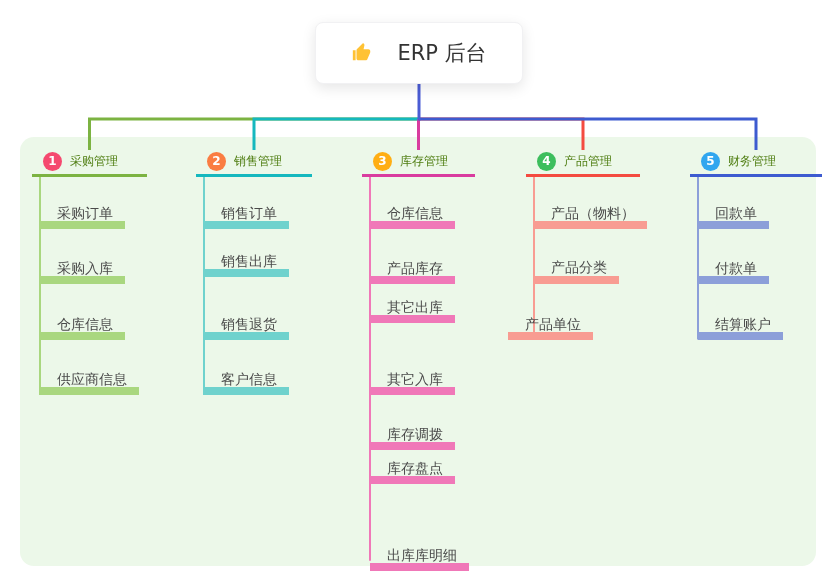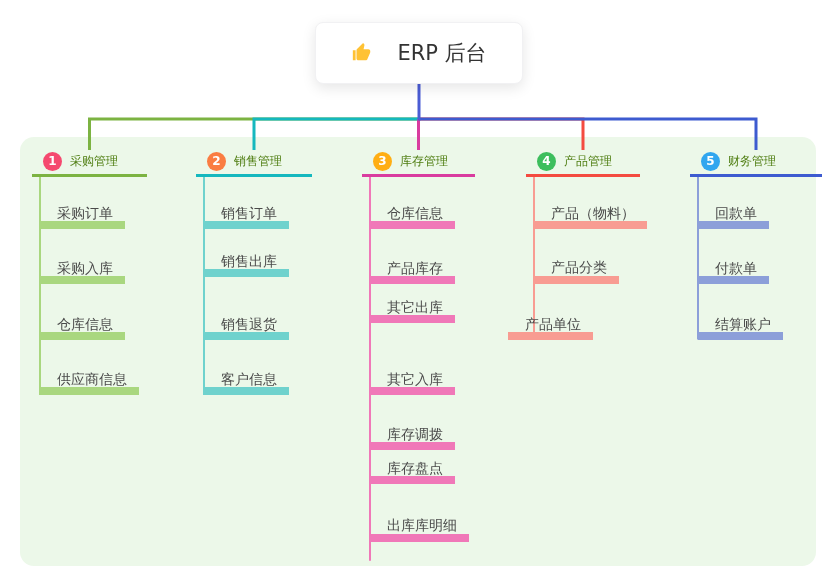--- a/index.html
+++ b/index.html
@@ -142,21 +142,21 @@
       <div class="branch-header" style="left: 362px; min-width: 113px; border-bottom-color: rgb(217, 60, 159);">
         <span class="badge" style="background: rgb(255, 174, 19);">3</span>
         <span class="branch-label">库存管理</span>
       </div>
       <div class="child-node" style="left: 370px; top: 199px; border-bottom-color: rgb(240, 120, 184);">仓库信息</div>
       <div class="child-node" style="left: 370px; top: 254.3px; border-bottom-color: rgb(240, 120, 184);">产品库存</div>
       <div class="child-node" style="left: 370px; top: 293px; border-bottom-color: rgb(240, 120, 184);">其它出库</div>
       <div class="child-node" style="left: 370px; top: 364.9px; border-bottom-color: rgb(240, 120, 184);">其它入库</div>
       <div class="child-node" style="left: 370px; top: 420.2px; border-bottom-color: rgb(240, 120, 184);">库存调拨</div>
       <div class="child-node" style="left: 370px; top: 454px; border-bottom-color: rgb(240, 120, 184);">库存盘点</div>
-      <div class="child-node" style="left: 370px; top: 512px; border-bottom-color: rgb(240, 120, 184); font-family: Liberation Mono, monospace;">出库库明细</div>
+      <div class="child-node" style="left: 370px; top: 541px; border-bottom-color: rgb(240, 120, 184);">出库库明细</div>
       <div class="branch-header" style="left: 526px; min-width: 114px; border-bottom-color: rgb(244, 75, 64);">
         <span class="badge" style="background: rgb(61, 190, 93);">4</span>
         <span class="branch-label">产品管理</span>
       </div>
       <div class="child-node" style="left: 534px; top: 199px; border-bottom-color: rgb(248, 156, 146);">产品（物料）</div>
       <div class="child-node" style="left: 534px; top: 254.3px; border-bottom-color: rgb(248, 156, 146); font-family: Liberation Serif, serif;">产品分类</div>
       <div class="child-node" style="left: 508px; top: 309.6px; border-bottom-color: rgb(248, 156, 146);">产品单位</div>
       <div class="branch-header" style="left: 690px; min-width: 132px; border-bottom-color: rgb(61, 91, 208);">
         <span class="badge" style="background: rgb(49, 166, 239);">5</span>
         <span class="branch-label">财务管理</span>

